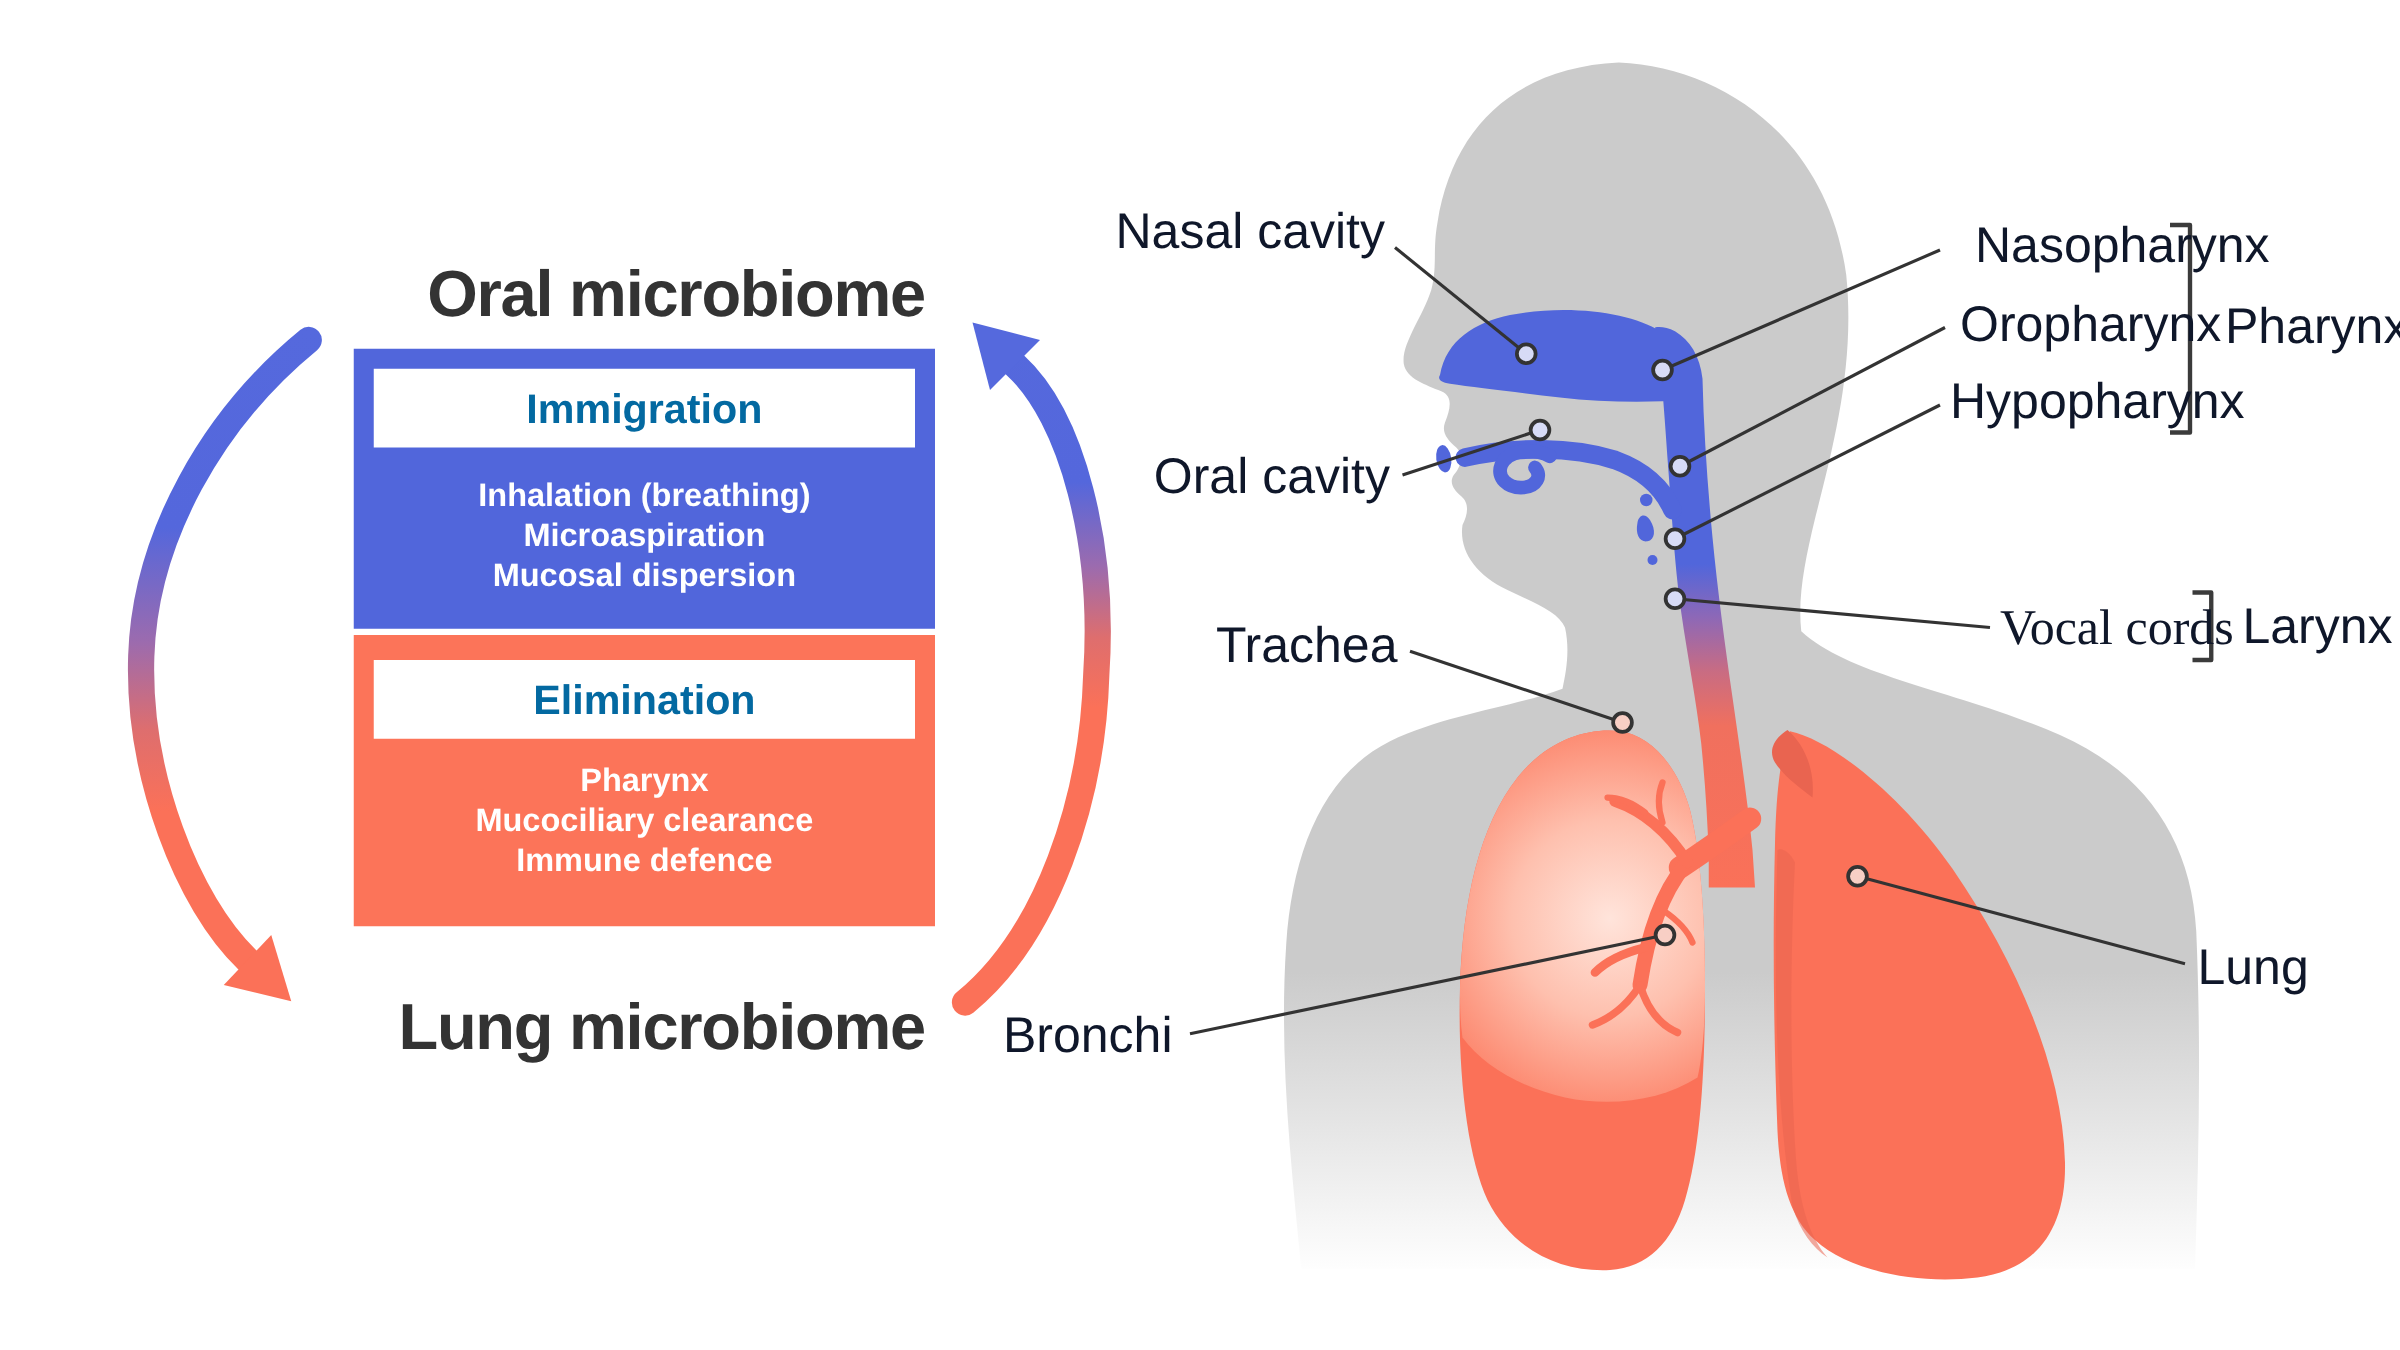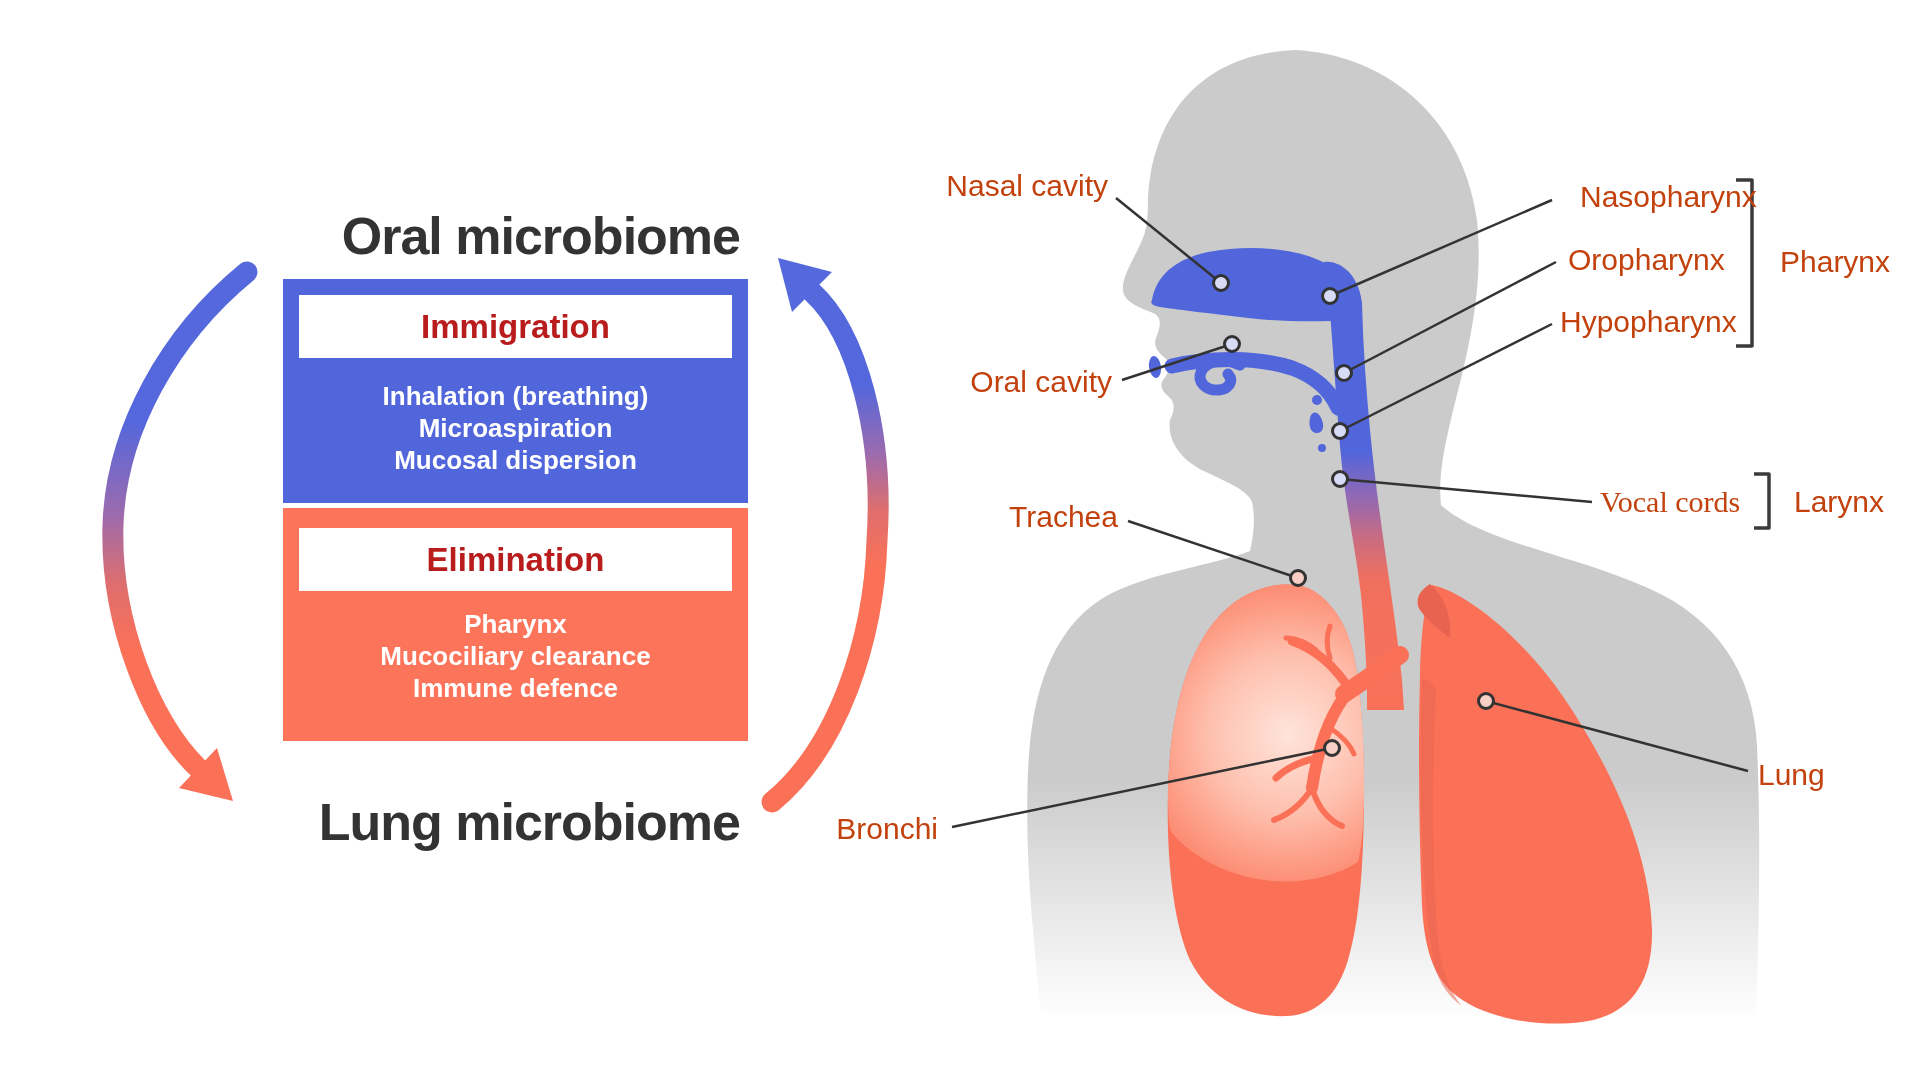--- a/index.html
+++ b/index.html
@@ -7,25 +7,25 @@
          font-family:"Liberation Sans",sans-serif;background:#fff;}
   #art{position:absolute;left:0;top:0;width:1920px;height:1080px;}
 
   .panel-title{position:absolute;left:240px;width:500px;text-align:right;
 , color:#333;}
   .panel-title{font-size:52px;font-weight:700;color:#333;letter-spacing:-1px;white-space:nowrap;}
 
   .flowbox{position:absolute;left:283px;width:465px;}
   .flowbox .inner{position:absolute;left:16px;right:16px;height:63px;background:#fff;
                   display:flex;align-items:center;justify-content:center;
-                  font-size:33px;font-weight:700;color:#b91c1c;}
+                  font-size:33px;font-weight:700;color:#0369a1;}
   .flowbox .items{position:absolute;left:0;right:0;text-align:center;
                   font-size:26px;font-weight:700;color:#fff;line-height:32px;}
 
-  .anno{position:absolute;font-size:30px;color:#c2410c;white-space:nowrap;
+  .anno{position:absolute;font-size:40px;color:#0f172a;white-space:nowrap;
         transform:translateY(-50%);}
   .anno.r{text-align:right;}
 </style>
 </head>
 <body>
 
 <div id="stage">
 
   <svg id="art" viewBox="0 0 1920 1080">
     <defs>

